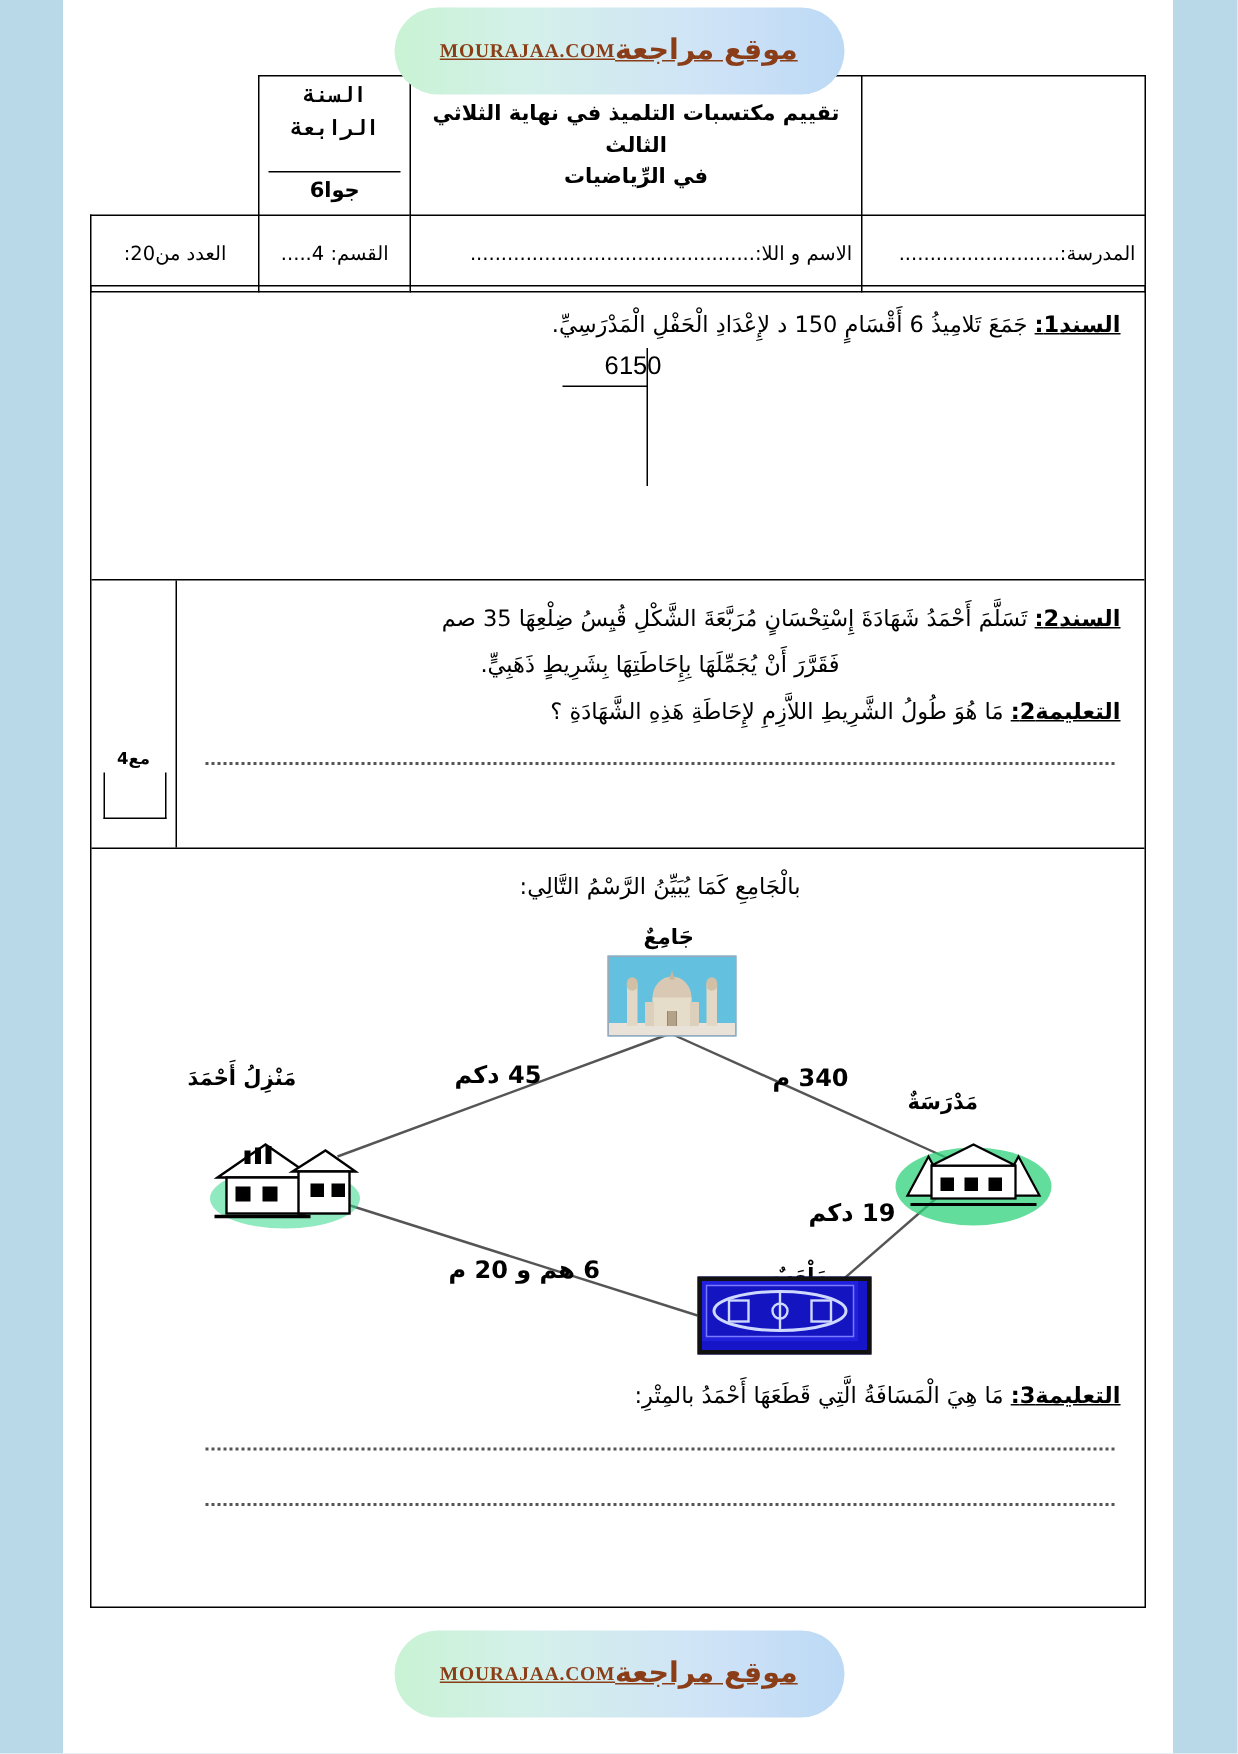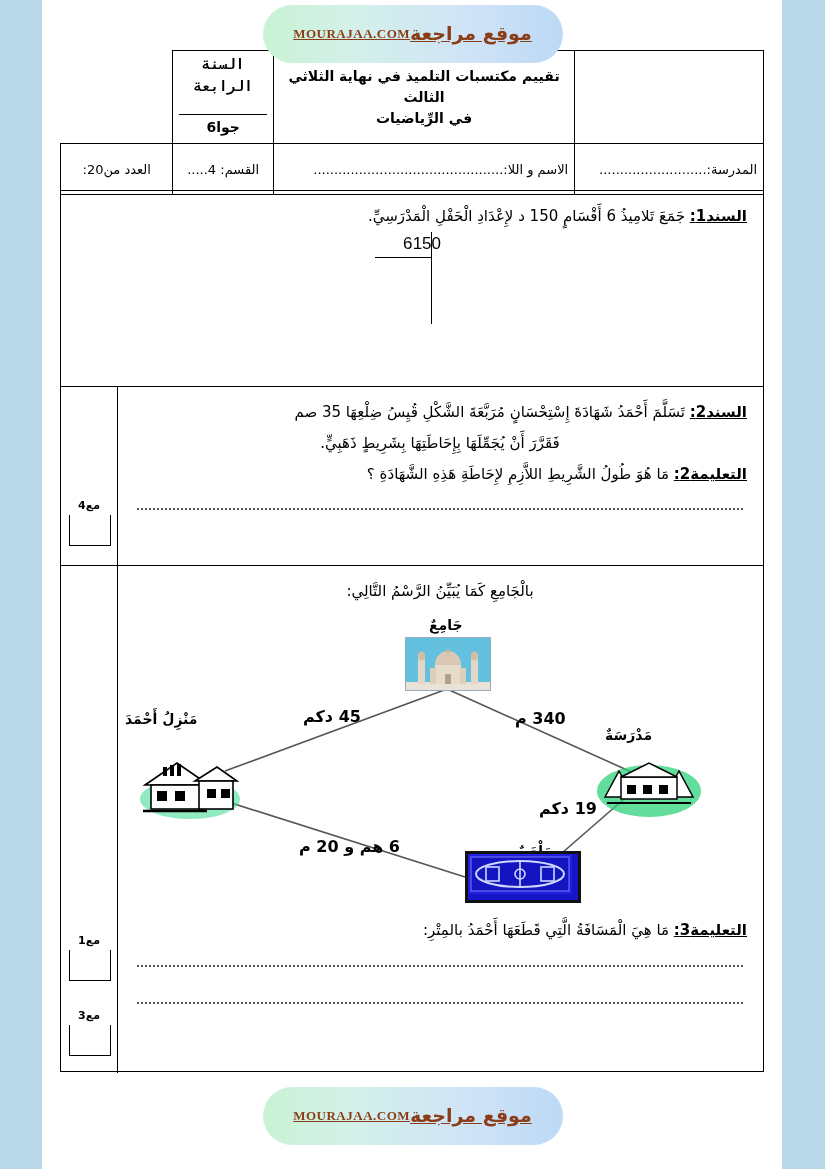--- a/index.html
+++ b/index.html
@@ -208,26 +208,20 @@
         <div class="ar center">فَقَرَّرَ أَنْ يُجَمِّلَهَا بِإِحَاطَتِهَا بِشَرِيطٍ ذَهَبِيٍّ.</div>
         <div class="ar">
           <span class="lead">التعليمة2:</span>
           <span>مَا هُوَ طُولُ الشَّرِيطِ اللاَّزِمِ لإِحَاطَةِ هَذِهِ الشَّهَادَةِ ؟</span>
         </div>
         <div class="dotline"></div>
       </div>
     </div>
 
     <div class="ex ex3">
-      <div class="sep-col" style="height:507px;">
-        <div class="score-lbl" style="top:368px;">مع1</div>
-        <div class="score-box" style="top:384px;"></div>
-        <div class="score-lbl" style="top:443px;">مع3</div>
-        <div class="score-box" style="top:459px;"></div>
-      </div>
 
       <div class="ex-inner">
         <div class="ar center">بالْجَامِعِ كَمَا يُبَيِّنُ الرَّسْمُ التَّالِي:</div>
 
         <div class="diagram">
           <svg width="640" height="300" viewBox="0 0 640 300">
             <line x1="340" y1="78" x2="118" y2="160" stroke="#555" stroke-width="1.6"></line>
             <line x1="340" y1="78" x2="540" y2="168" stroke="#555" stroke-width="1.6"></line>
             <line x1="540" y1="168" x2="432" y2="262" stroke="#555" stroke-width="1.6"></line>
             <line x1="118" y1="190" x2="358" y2="266" stroke="#555" stroke-width="1.6"></line>

